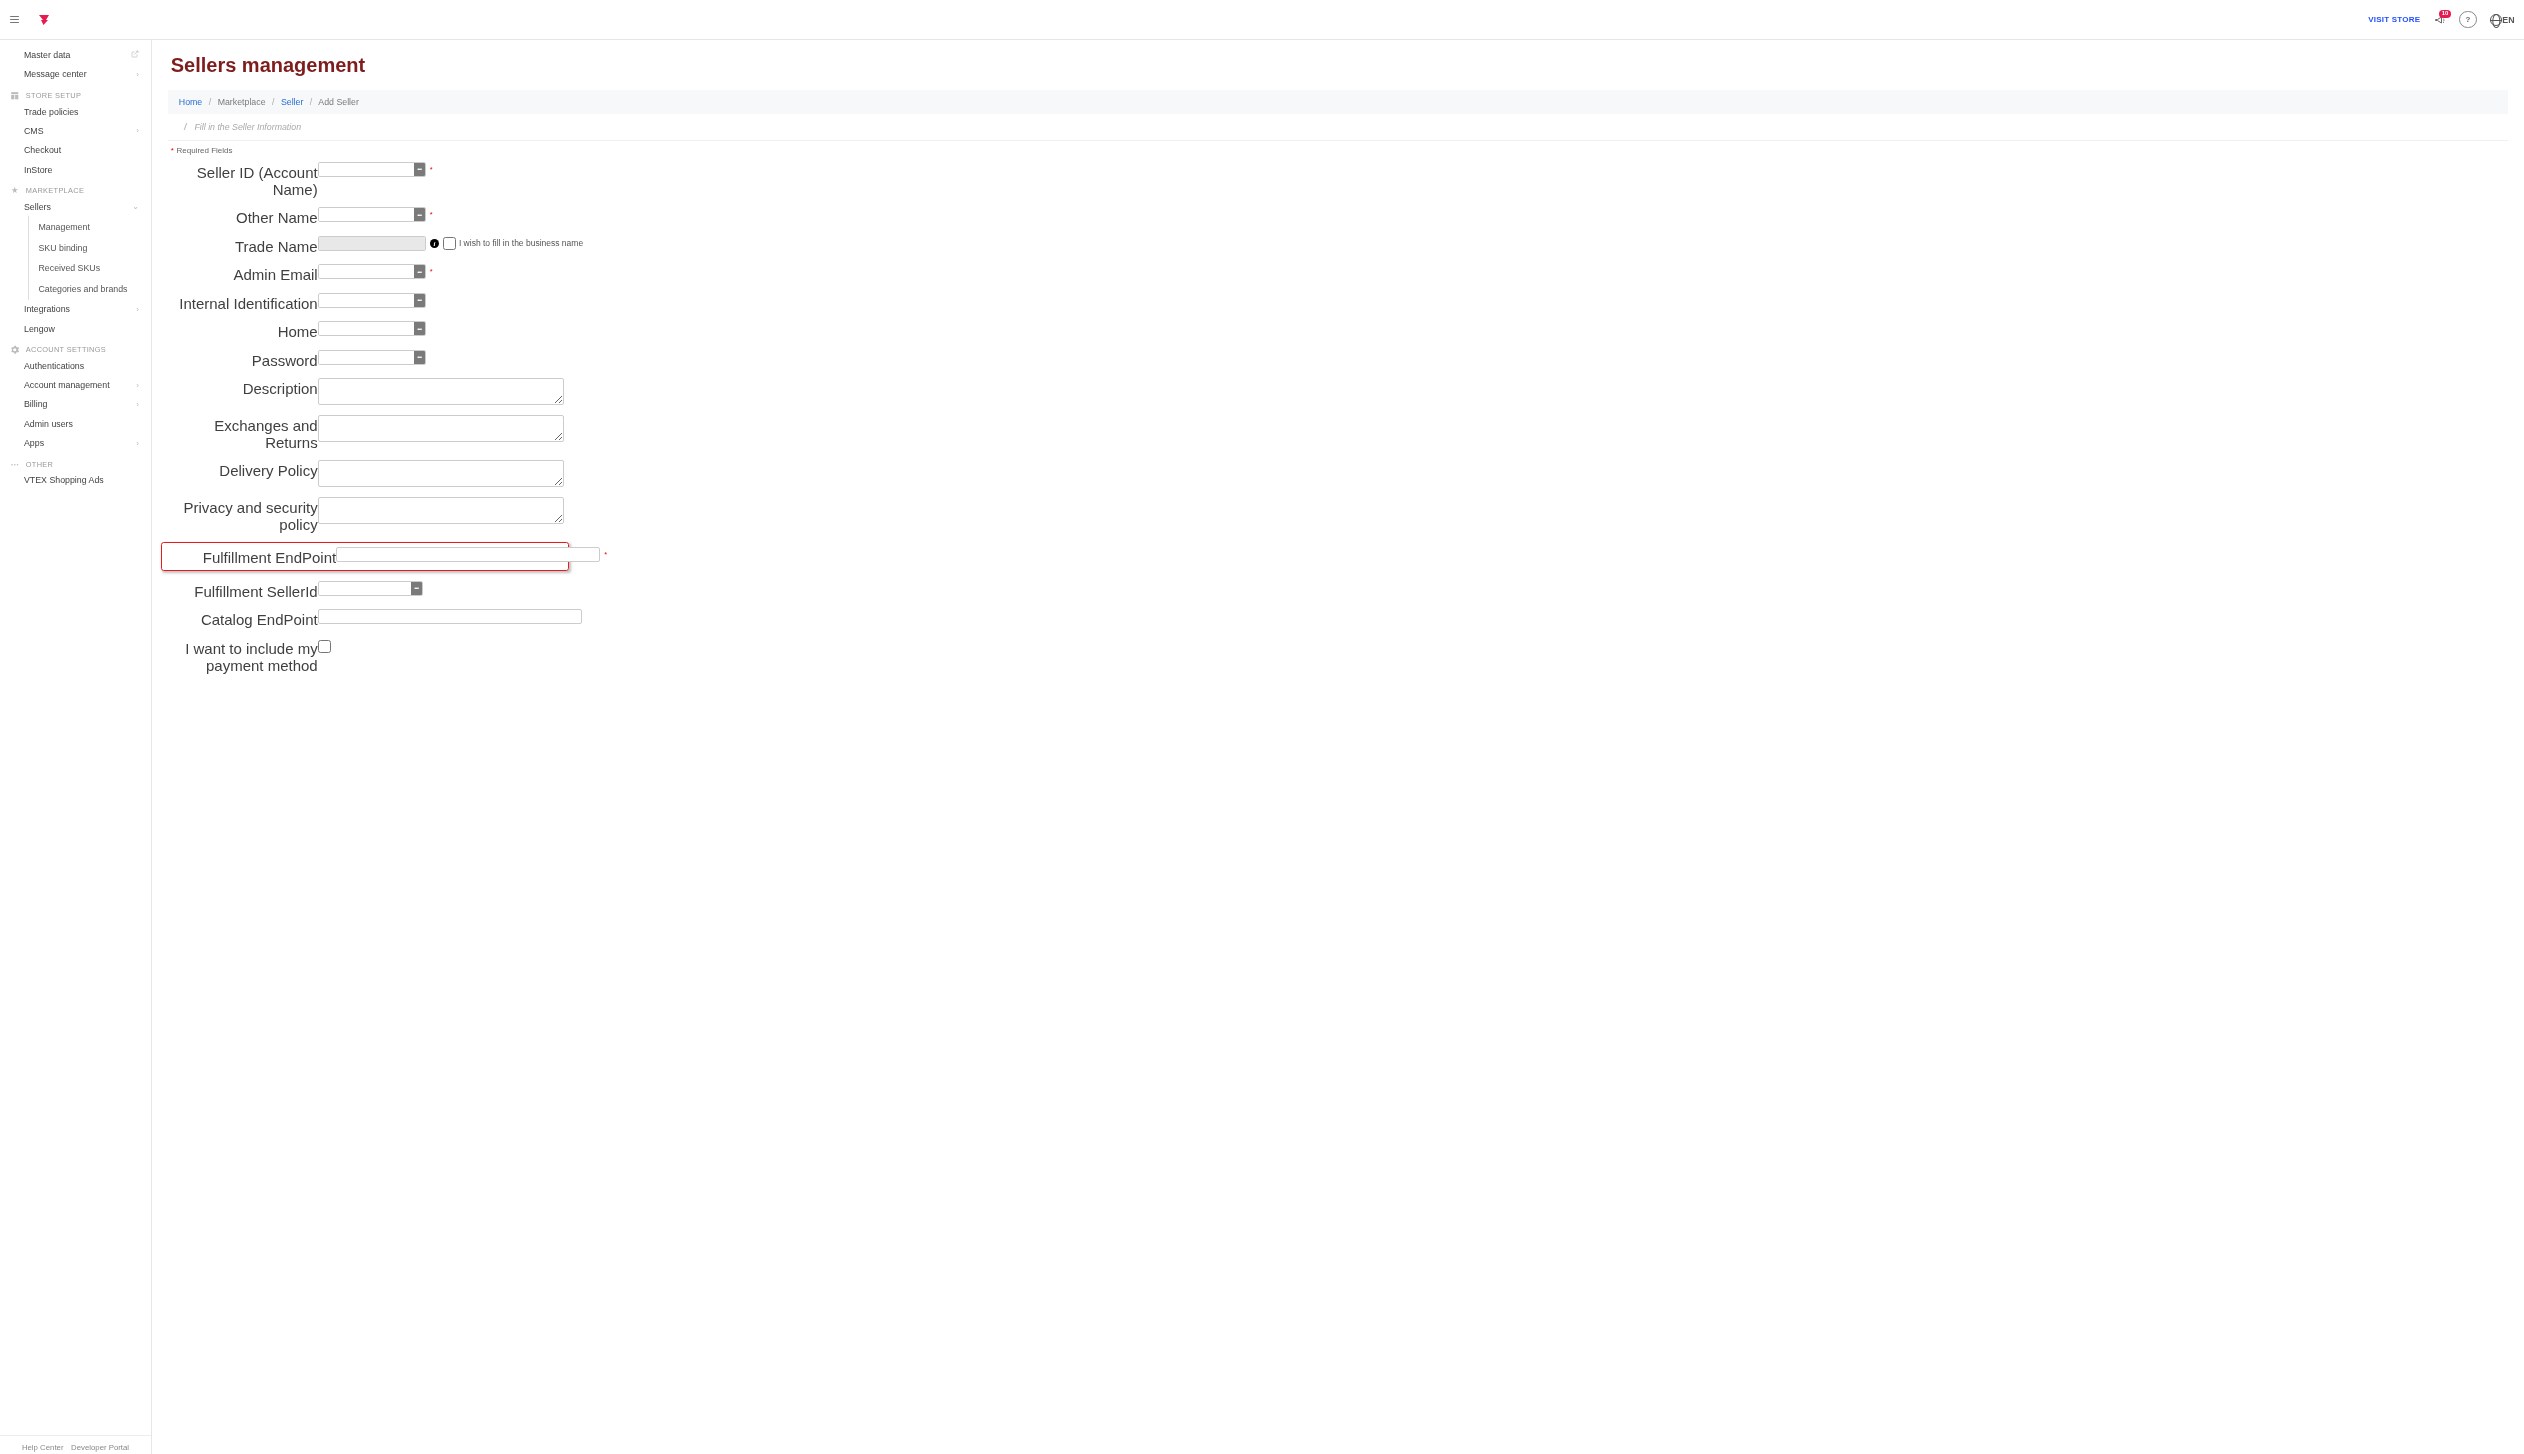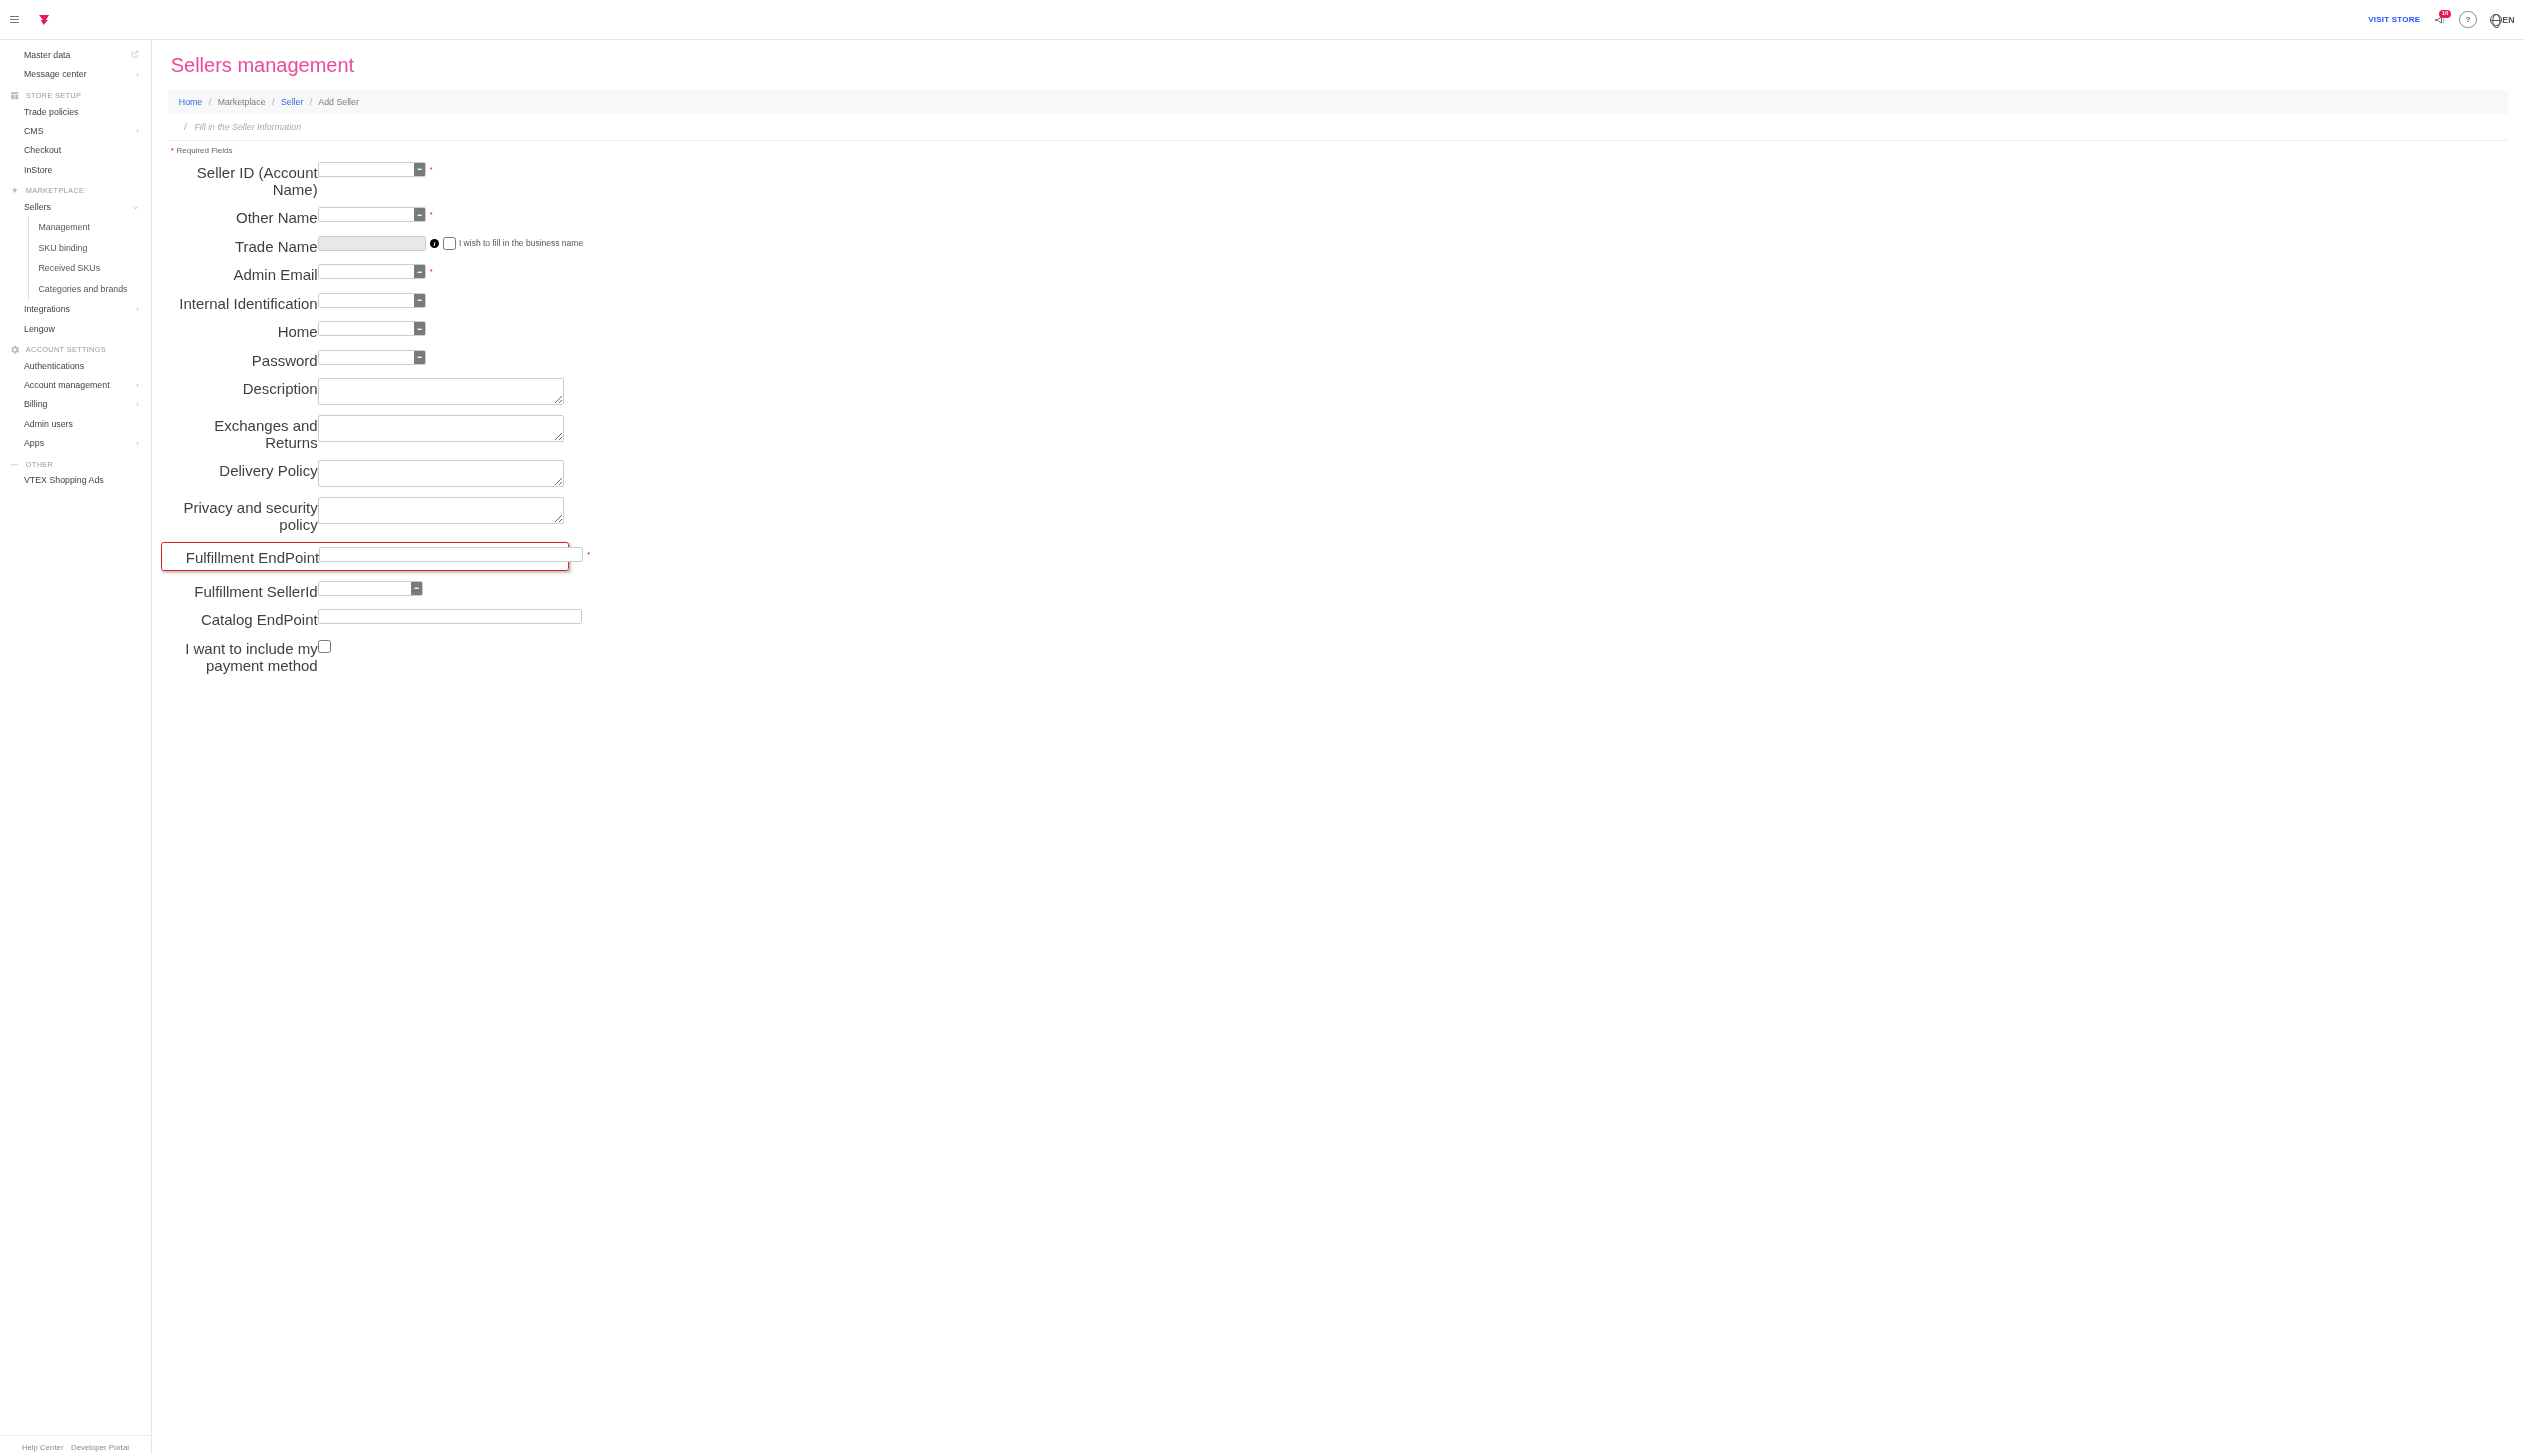--- a/index.html
+++ b/index.html
@@ -194,24 +194,24 @@
       color: #bbb;
     }
 
     .main {
       flex: 1;
       overflow-y: auto;
       padding: 13.5px 16px;
     }
     .page-title {
       font-size: 20px;
-      font-weight: 400;
+      font-weight: 700;
       margin-bottom: 13.5px;
       margin-left: 2.7px;
-      color: #ec4899;
+      color: #7f1d1d;
     }
     .breadcrumb {
       background: #f6f8fa;
       padding: 6.8px 10.8px;
       font-size: 8.8px;
       margin-bottom: 0;
     }
     .breadcrumb a {
       color: #2a6dd4;
       text-decoration: none;
@@ -359,21 +359,21 @@
       font-size: 8.5px;
       color: #555;
     }
     .checkbox-solo input {
       margin-top: 2.7px;
     }
 
     .highlight-row {
       border: 1.7px solid #e61b1b;
       border-radius: 2.7px;
-      padding: 4px 3px;
+      padding: 4px 20px;
       margin-left: -9.5px;
       margin-right: 0;
       width: 408px;
       box-shadow: 1.4px 1.4px 2.7px rgba(0,0,0,0.25);
     }
     .highlight-row .label {
       padding-left: 6.8px;
       width: 154px;
     }
     .highlight-row .input-wide {

